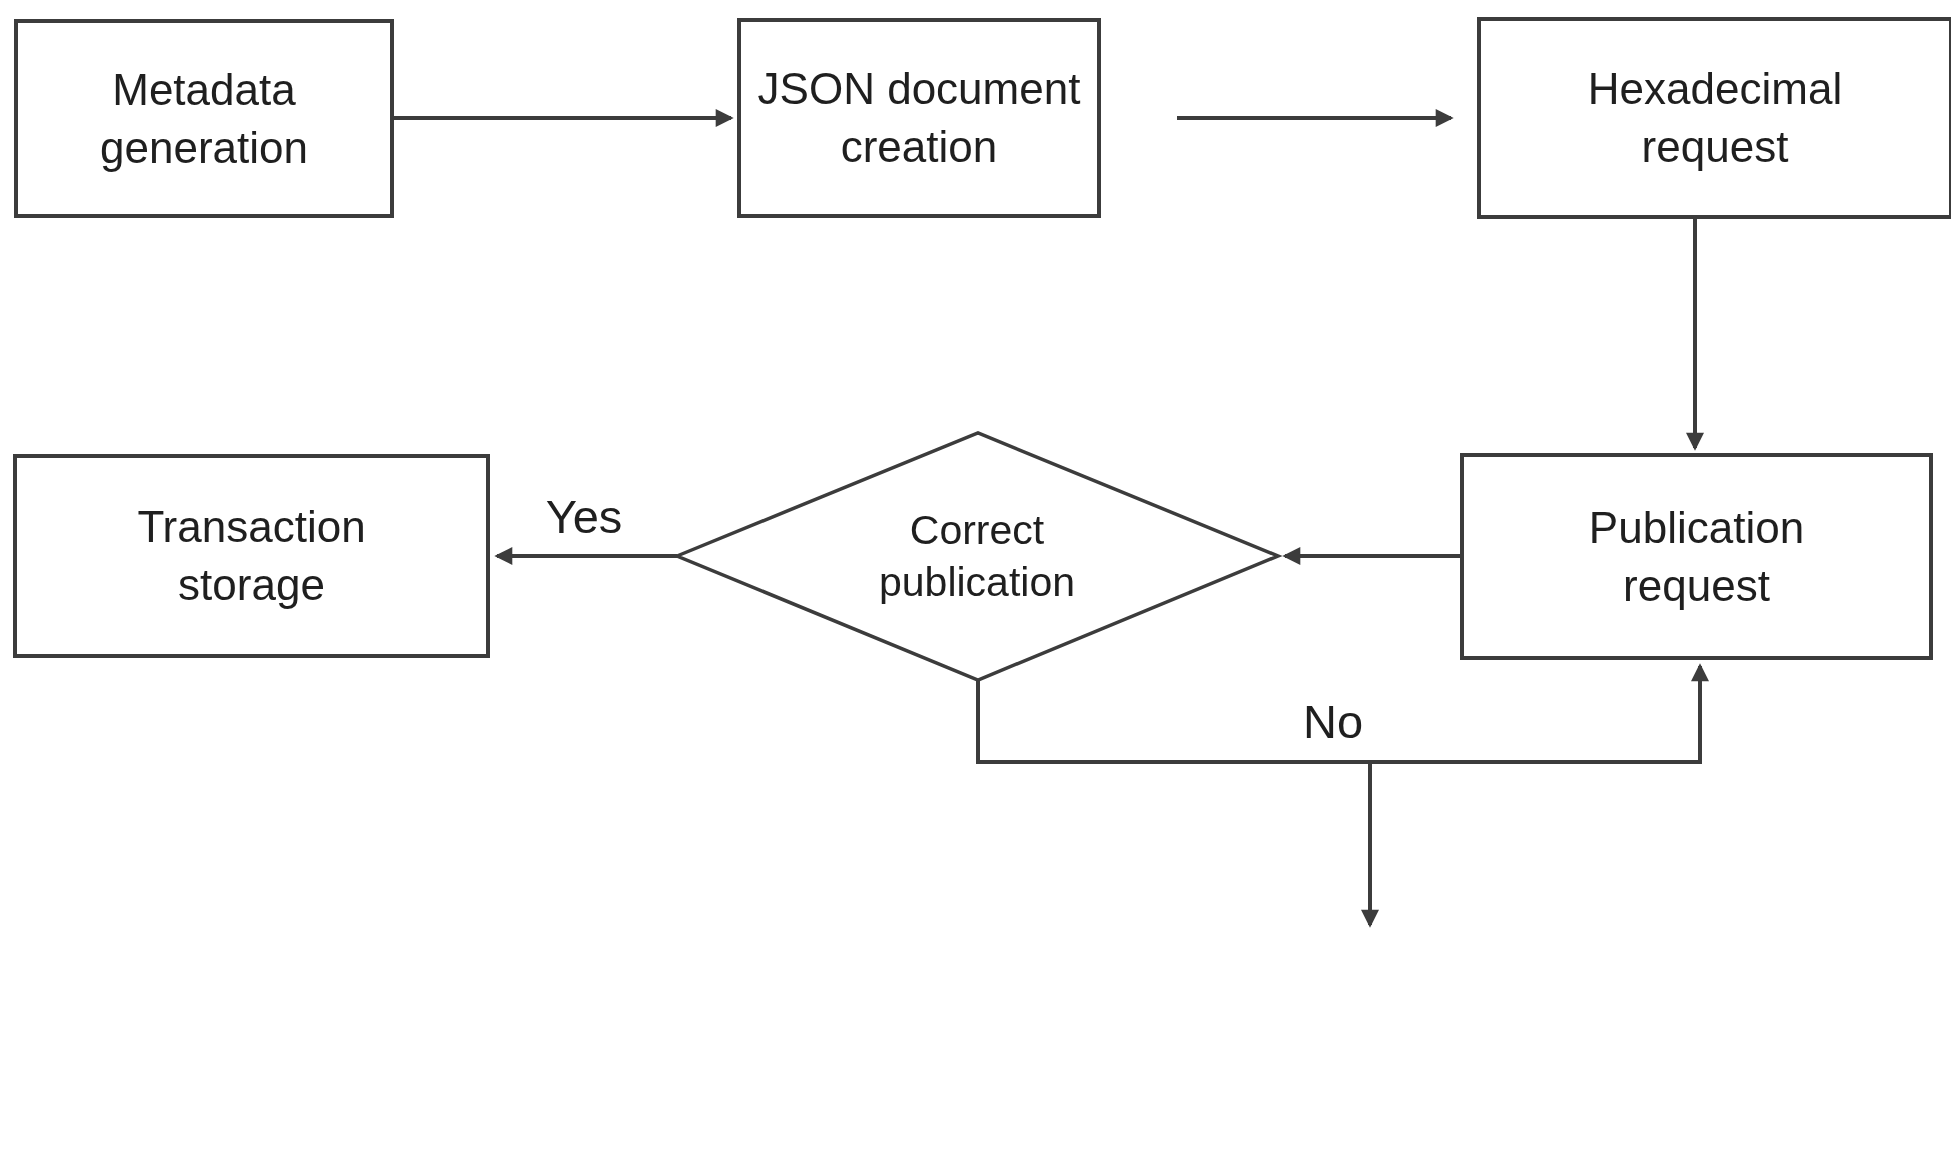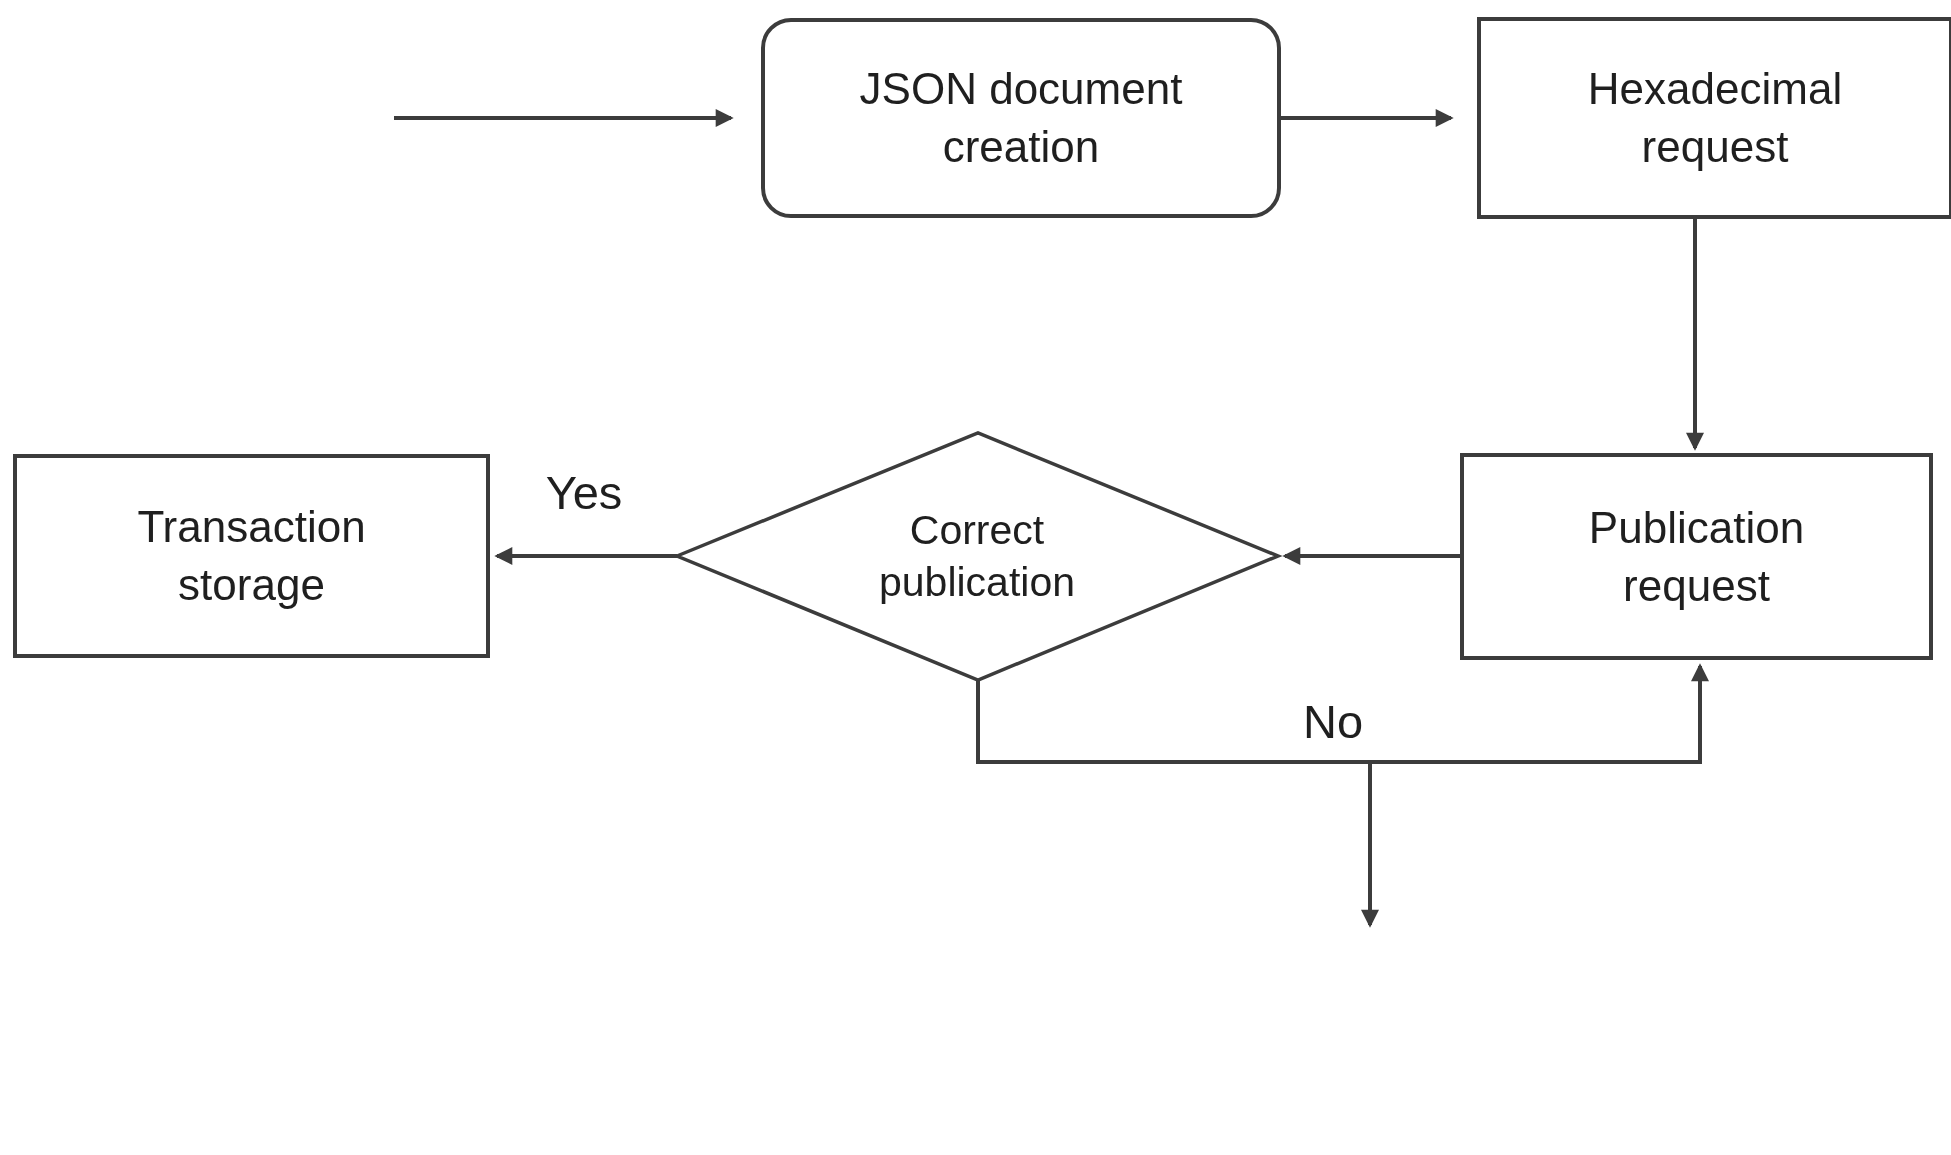--- a/index.html
+++ b/index.html
@@ -84,22 +84,28 @@
 
     <path class="edge" d="M 1460 556 L 1285 556" marker-end="url(#arrow)"></path>
 
     <path class="edge" d="M 677 556 L 497 556" marker-end="url(#arrow)"></path>
 
     <path class="edge" d="M 978 680 L 978 762 L 1700 762 L 1700 666" marker-end="url(#arrow)"></path>
 
     <path class="edge" d="M 1370 762 L 1370 925" marker-end="url(#arrow)"></path>
   </svg>
 
+  <div class="node" style="left:14px; top:19px; width:380px; height:199px;">
+    <div class="label">
+      <div>Metadata</div>
+      <div>generation</div>
+    </div>
+  </div>
 
-  <div class="node" style="left:761px; top:18px; width:520px; height:200px;border-radius:30px;">
+  <div class="node" style="left:737px; top:18px; width:364px; height:200px;">
     <div class="label">
       <div>JSON document</div>
       <div>creation</div>
     </div>
   </div>
 
   <div class="node" style="left:1457px; top:17px; width:476px; height:202px;margin-left:20px;">
     <div class="label">
       <div>Hexadecimal</div>
       <div>request</div>
@@ -119,17 +125,17 @@
       <div>request</div>
     </div>
   </div>
 
 
   <div class="decision-label" style="left:977px; top:556px;">
     <div>Correct</div>
     <div>publication</div>
   </div>
 
-  <div class="edge-label" style="left:584px; top:492px;">Yes</div>
+  <div class="edge-label" style="left:584px; top:516px;">Yes</div>
 
   <div class="edge-label" style="left:1333px; top:721px;">No</div>
 
 </div>
 
 </body></html>

